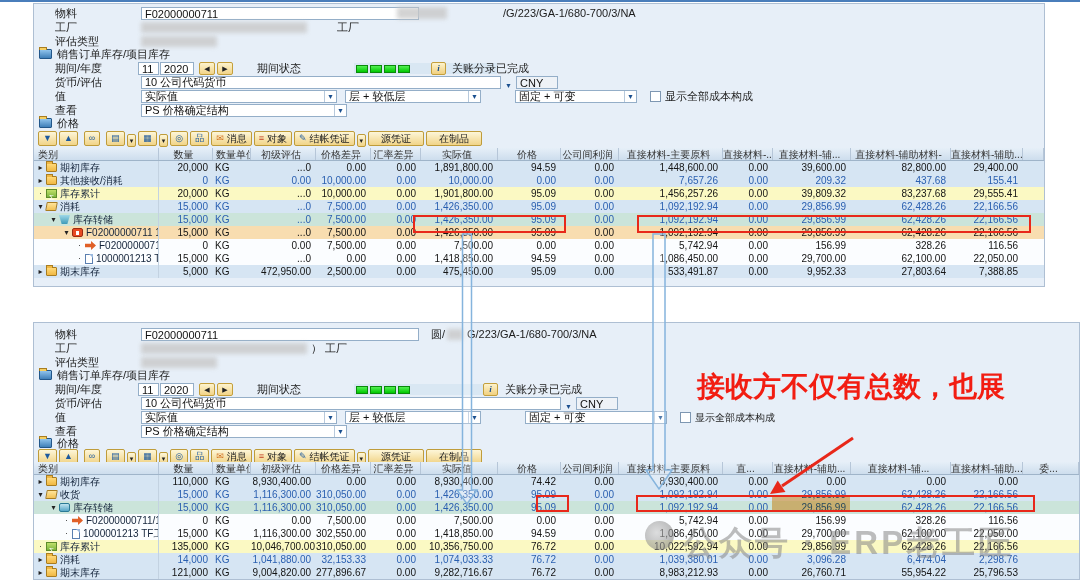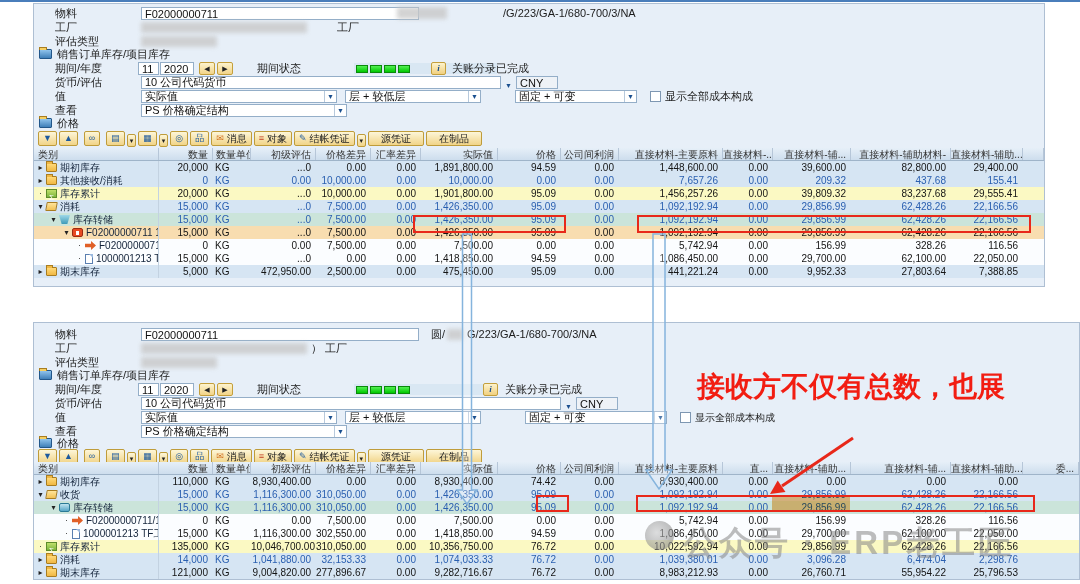--- a/index.html
+++ b/index.html
@@ -26,21 +26,21 @@
   .tbar{position:absolute;left:4px;height:17px;display:flex;gap:2px;align-items:center}
   .tbtn{height:15px;background:linear-gradient(#fdf6d8,#f1d488);border:1px solid #bf9c3a;border-radius:2px;font-size:10px;display:flex;align-items:center;padding:0 4px;gap:3px;color:#222;font-family:inherit;white-space:nowrap}
   .tbtn .gl{font-size:9px;color:#1d5a9e;line-height:1}
   .tbtn .glo{color:#cf6a1a}.tbtn .glr{color:#c03a20}
   .tbtn.mini{padding:0 2px;font-size:7px;height:13px;align-self:flex-end}
   .tsep{width:2px}
   
   .tbl{position:absolute;left:0;right:0}
   .thead,.trow{display:flex;height:13px;line-height:13px;font-size:10px}
   .thead{background:linear-gradient(#e6eff8,#cddded);color:#333;border-bottom:1px solid #9fb4c9}
-  .hc{overflow:hidden;white-space:nowrap;border-right:1px solid #b6c6d8;text-align:right;padding-right:4px;flex:0 0 auto}
+  .hc{overflow:hidden;white-space:nowrap;border-right:1px solid #b6c6d8;text-align:center;padding-right:4px;flex:0 0 auto}
   .hc.c0{text-align:left;padding-left:4px}.hc.c2{text-align:left;padding-left:3px}
   .tc{overflow:hidden;white-space:nowrap;flex:0 0 auto}
   .num{text-align:right;padding-right:5px}
   .lft{text-align:left;padding-left:2px}
   .c0{width:125px}.c1{width:54px}.c2{width:38px}.c3{width:65px}.c4{width:55px}.c5{width:50px}
   .c6{width:77px}.c7{width:63px}.c8{width:58px}.c9{width:104px}.c10{width:50px}.c11{width:78px}
   .c12{width:100px}.c13{width:72px}.c14{flex:1 1 auto;width:auto}
   .tc.c0{border-right:1px solid #c3d2e1;display:flex;align-items:center}
   .bg-blue{background:#d6e5f3}.bg-yellow{background:#fbf9c3}.bg-teal{background:#cbe4da}
   .bg-sel{background:#f8ddb0}.bg-white{background:#fbfdff}
@@ -386,21 +386,21 @@
             <span class="tlab">期末库存</span>
           </span>
           <span class="tc c1 num tx-blk">5,000</span>
           <span class="tc c2 lft tx-blk">KG</span>
           <span class="tc c3 num tx-blk">472,950.00</span>
           <span class="tc c4 num tx-blk">2,500.00</span>
           <span class="tc c5 num tx-blk">0.00</span>
           <span class="tc c6 num tx-blk">475,450.00</span>
           <span class="tc c7 num tx-blk">95.09</span>
           <span class="tc c8 num tx-blk">0.00</span>
-          <span class="tc c9 num tx-blk">441,221.24</span>
+          <span class="tc c9 num tx-blk">533,491.87</span>
           <span class="tc c10 num tx-blk">0.00</span>
           <span class="tc c11 num tx-blk">9,952.33</span>
           <span class="tc c12 num tx-blk">27,803.64</span>
           <span class="tc c13 num tx-blk">7,388.85</span>
           <span class="tc c14"></span>
         </div>
       </div>
 </div>
 
 <div class="panel" id="p2" style="top:322px;width:1047px;height:258px">

